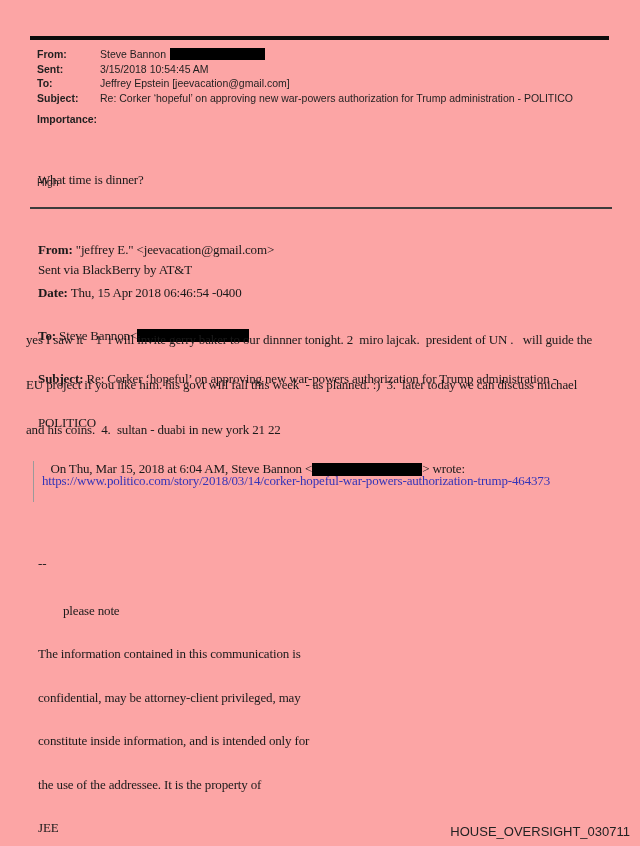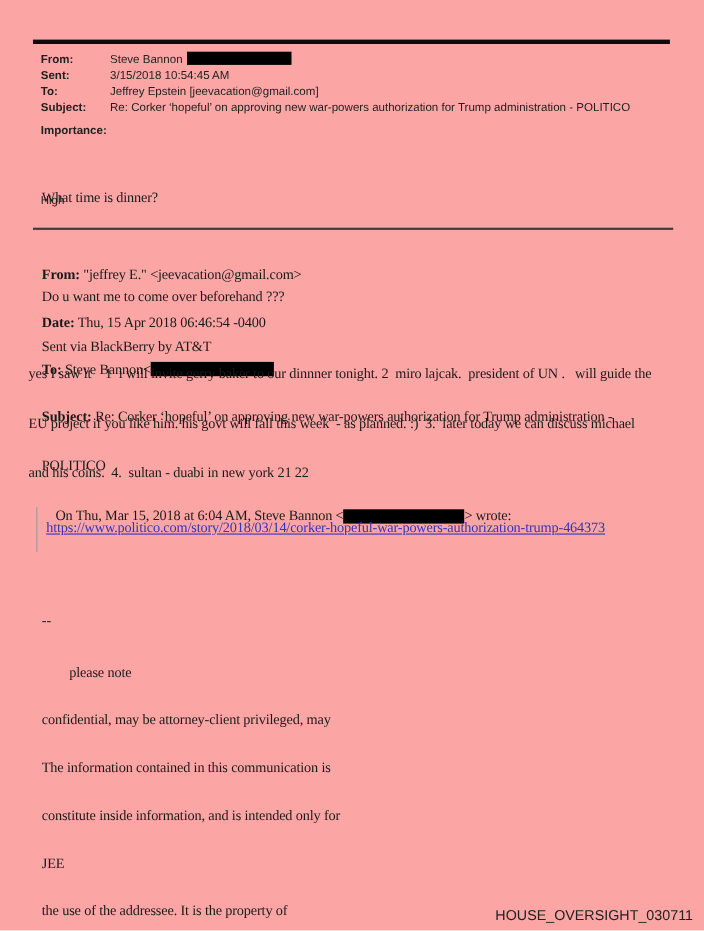--- a/index.html
+++ b/index.html
@@ -49,21 +49,21 @@
     color: var(--ink); white-space: pre;
   }
   .msg-top { position: absolute; left: 38px; top: 142px; line-height: 15px; }
   .msg-top .blank { height: 15px; }
   .hdr2 { position: absolute; left: 38px; top: 214px; line-height: 14.4px; }
   .hdr2 b { letter-spacing: -0.1px; }
   .reply { position: absolute; left: 26px; top: 302px; line-height: 15px; }
   .attribution { position: absolute; left: 38px; top: 445px; }
   .link-line { position: absolute; left: 42px; top: 471px; }
   a.doclink, .doclink {
-    color: var(--link); text-decoration: underline; cursor: pointer;
+    color: var(--link); cursor: pointer;
     font-family: "Liberation Serif", serif;
   }
   .signature { position: absolute; left: 38px; top: 528px; line-height: 14.5px; }
   .signature .dashes { margin-bottom: 3px; }
   .signature .note { padding-left: 25px; }
   .bates {
     position: absolute; right: 10px; top: 824px;
     font-family: "Liberation Sans", sans-serif;
     font-size: 13px; color: #222222;
   }
@@ -94,21 +94,20 @@
     </div>
     <div class="row importance">
       <span class="lbl">Importance:</span>
       <span>High</span>
     </div>
   </div>
 
   <div class="msg-top serif">
     <div>What time is dinner?</div>
     <div class="blank"></div>
-    <div>Do u want me to come over beforehand ???</div>
     <div>Sent via BlackBerry by AT&amp;T</div>
   </div>
 
   <div class="rule-thin"></div>
 
   <div class="hdr2 serif">
     <div><b>From:</b><span> "jeffrey E." &lt;jeevacation@gmail.com&gt;</span></div>
     <div><b>Date:</b><span> Thu, 15 Apr 2018 06:46:54 -0400</span></div>
     <div><b>To:</b><span> Steve Bannon&lt;</span><span class="redact r2"></span></div>
     <div><b>Subject:</b><span> Re: Corker ‘hopeful’ on approving new war-powers authorization for Trump administration -</span></div>
@@ -125,25 +124,25 @@
     <span>On Thu, Mar 15, 2018 at 6:04 AM, Steve Bannon &lt;</span><span class="redact r3"></span><span>&gt; wrote:</span>
   </div>
   <div class="quote-bar"></div>
   <div class="link-line">
     <a class="doclink serif">https://www.politico.com/story/2018/03/14/corker-hopeful-war-powers-authorization-trump-464373</a>
   </div>
 
   <div class="signature serif">
     <div class="dashes">--</div>
     <div class="note">please note</div>
+    <div>The information contained in this communication is</div>
     <div>confidential, may be attorney-client privileged, may</div>
-    <div>The information contained in this communication is</div>
     <div>constitute inside information, and is intended only for</div>
+    <div>the use of the addressee. It is the property of</div>
     <div>JEE</div>
-    <div>the use of the addressee. It is the property of</div>
     
     
     
     
     
     
     
   </div>
 
   <div class="bates">HOUSE_OVERSIGHT_030711</div>

